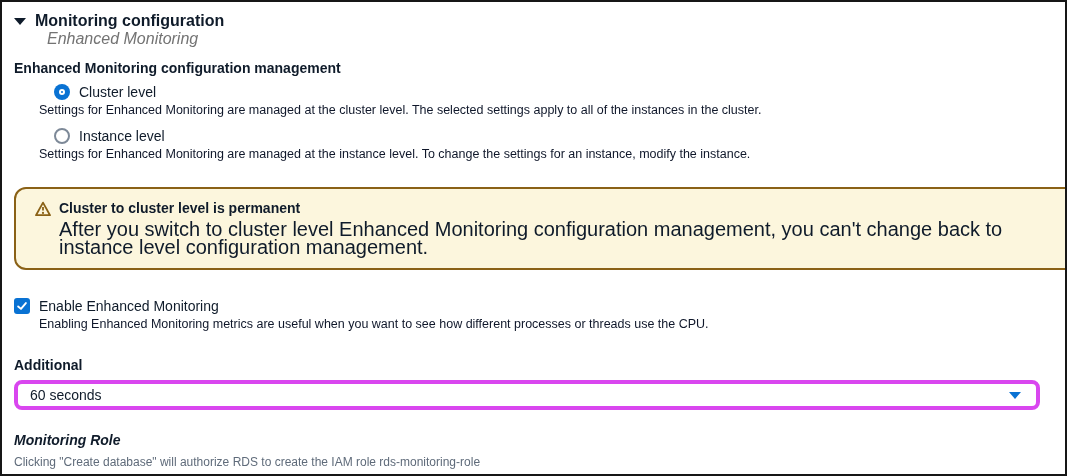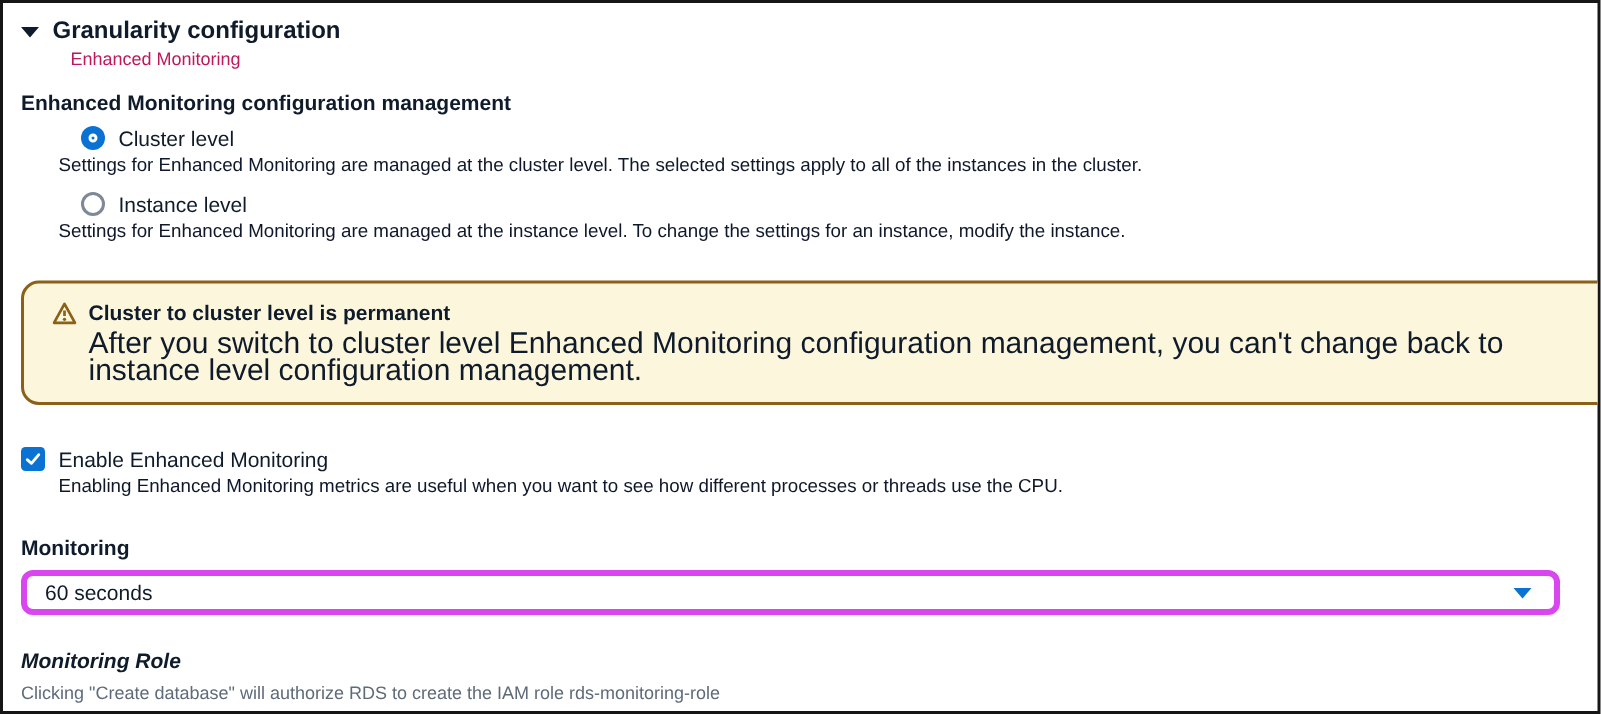--- a/index.html
+++ b/index.html
@@ -15,21 +15,21 @@
 
   
   .expander { display: flex; align-items: center; gap: 9px; cursor: pointer; }
   .caret-down {
     width: 0; height: 0; display: inline-block;
     border-left: 6px solid transparent;
     border-right: 6px solid transparent;
     border-top: 7px solid #0f1b2a;
   }
   .expander-title { font-size: 16px; font-weight: bold; line-height: 18px; }
-  .expander-sub { margin: 2px 0 0 33px; font-size: 12px; line-height: 14px; color: #be185d; }
+  .expander-sub { margin: 2px 0 0 33px; font-size: 16px; line-height: 14px; color: #737373; font-style: italic; }
 
   .field-label { margin-top: 14px; font-size: 14px; font-weight: bold; line-height: 17px; }
 
   
   .radio-option { display: flex; align-items: center; gap: 9px; margin-top: 7px; cursor: pointer; margin-left: 40px; }
   .radio {
     width: 16px; height: 16px; border-radius: 50%; flex: 0 0 16px;
     display: inline-flex; align-items: center; justify-content: center;
   }
   .radio.checked { background: #0972d3; }
@@ -85,21 +85,21 @@
   }
   .hint { margin-top: 6px; font-size: 12px; line-height: 14px; color: #5f6b7a; }
 </style>
 </head>
 <body>
 
 <div class="content">
 
   <div class="expander">
     <span class="caret-down"></span>
-    <span class="expander-title">Granularity configuration</span>
+    <span class="expander-title">Monitoring configuration</span>
   </div>
   <div class="expander-sub">Enhanced Monitoring</div>
 
   <div class="field-label">Enhanced Monitoring configuration management</div>
 
   <div class="radio-group">
     <div class="radio-option">
       <span class="radio checked">
           <span class="radio-dot"></span>
         </span>
@@ -131,21 +131,21 @@
   <div class="checkbox-row">
     <span class="checkbox">
       <svg viewBox="0 0 14 14" width="12" height="12">
         <path d="M2.5 7.5 L5.8 10.4 L11.5 3.6" stroke="#ffffff" stroke-width="2.2" fill="none" stroke-linecap="round" stroke-linejoin="round"></path>
       </svg>
     </span>
     <span class="option-label">Enable Enhanced Monitoring</span>
   </div>
   <div class="option-desc">Enabling Enhanced Monitoring metrics are useful when you want to see how different processes or threads use the CPU.</div>
 
-  <div class="field-label spaced">Monitoring</div>
+  <div class="field-label spaced">Additional</div>
   <div class="select">
     <span class="select-value">60 seconds</span>
     <span class="select-caret"></span>
   </div>
 
   <div class="field-label spaced" style="margin-top:22px;font-style:italic;">Monitoring Role</div>
   <div class="hint">Clicking "Create database" will authorize RDS to create the IAM role rds-monitoring-role</div>
 
 </div>
 

